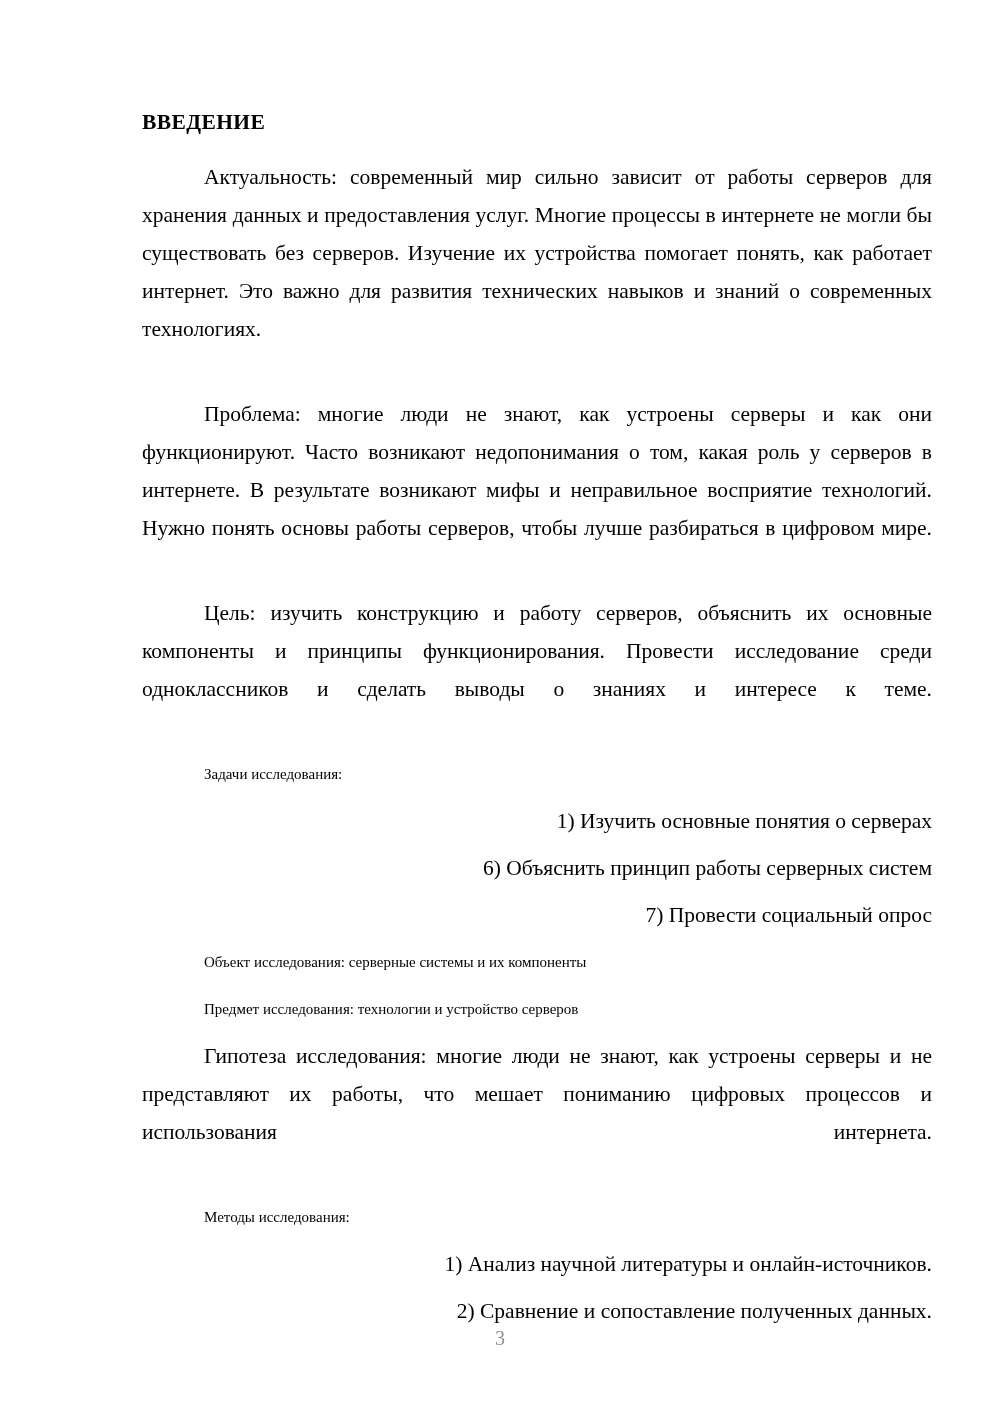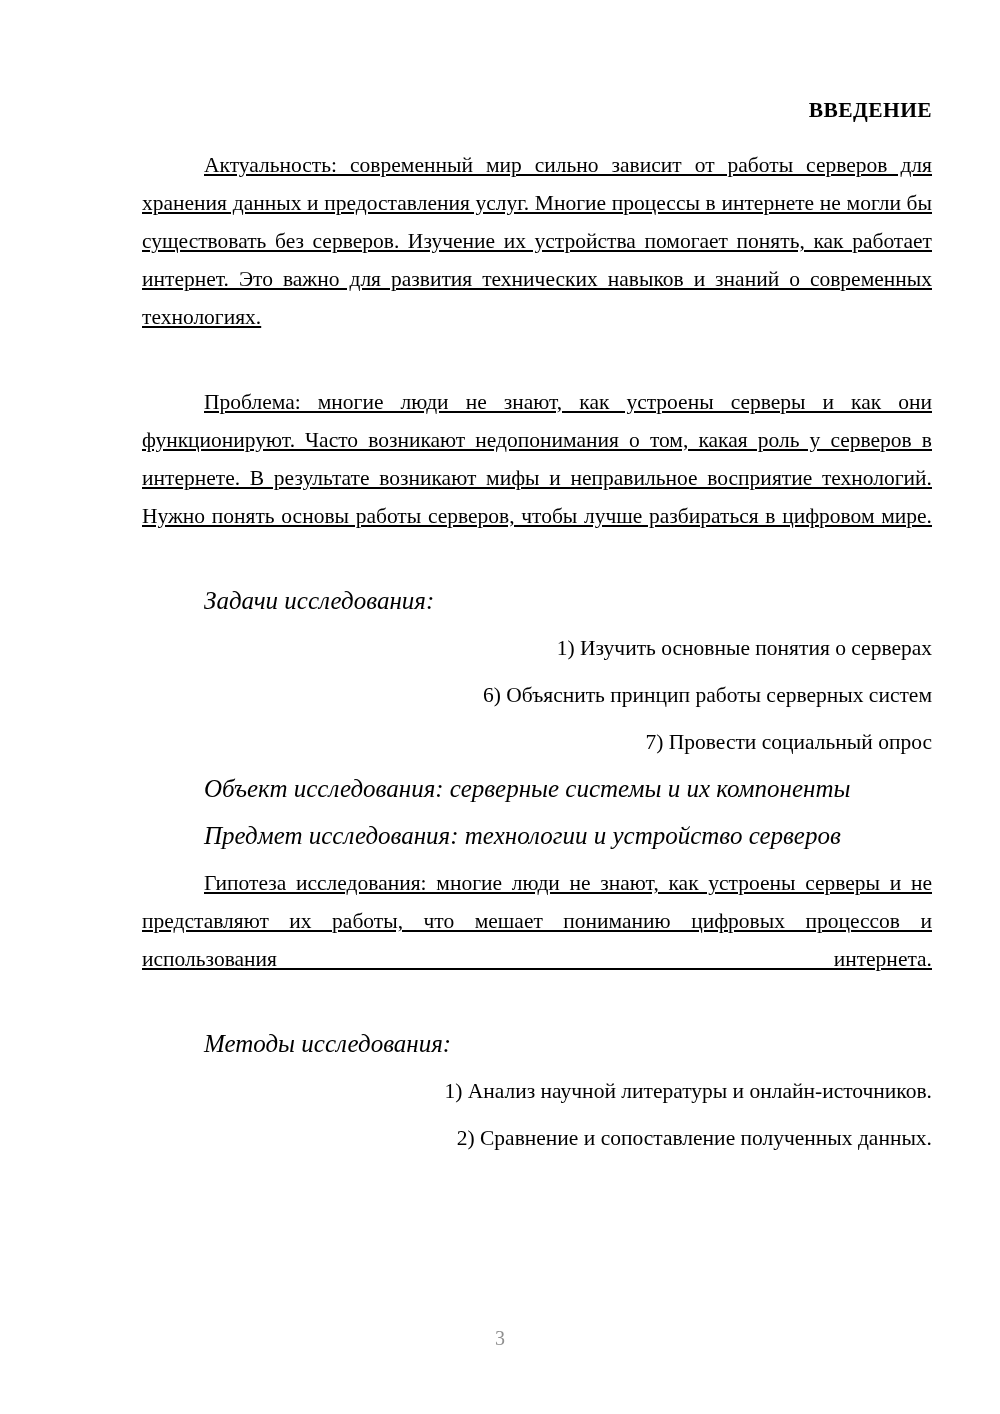--- a/index.html
+++ b/index.html
@@ -29,50 +29,48 @@
   .content {
     position: absolute;
     left: 142px;
     top: 93px;
     width: 790px;
   }
 
   .doc-title {
     font-size: 21.5px;
     font-weight: bold;
-    text-align: right;
+    text-align: left;
     letter-spacing: 0.4px;
-    margin: 4px 0 22px 0;
+    margin: 16px 0 22px 0;
     line-height: 1.25;
   }
 
   .para {
     font-size: 21.5px;
     line-height: 38px;
     text-align: justify;
     text-justify: inter-word;
     text-indent: 62px;
     margin: 0 0 9px 0;
     hyphens: none;
-    text-decoration: underline;
   }
   
   .para::after {
     content: "";
     display: inline-block;
     width: 100%;
   }
 
   .lead-line {
-    font-size: 25px;
+    font-size: 15px;
     line-height: 38px;
     text-align: left;
     text-indent: 62px;
     margin: 0 0 9px 0;
-    font-style: italic;
   }
 
   .list-item {
     font-size: 21.5px;
     line-height: 38px;
     text-align: right;
     text-indent: 36px;
     margin: 0 0 9px 0;
   }
 
@@ -93,20 +91,21 @@
 <div class="page">
 
   <div class="content">
 
     <h1 class="doc-title">ВВЕДЕНИЕ</h1>
 
     <p class="para">Актуальность: современный мир сильно зависит от работы серверов для хранения данных и предоставления услуг. Многие процессы в интернете не могли бы существовать без серверов. Изучение их устройства помогает понять, как работает интернет. Это важно для развития технических навыков и знаний о современных технологиях.</p>
 
     <p class="para">Проблема: многие люди не знают, как устроены серверы и как они функционируют. Часто возникают недопонимания о том, какая роль у серверов в интернете. В результате возникают мифы и неправильное восприятие технологий. Нужно понять основы работы серверов, чтобы лучше разбираться в цифровом мире.</p>
 
+    <p class="para">Цель: изучить конструкцию и работу серверов, объяснить их основные компоненты и принципы функционирования. Провести исследование среди одноклассников и сделать выводы о знаниях и интересе к теме.</p>
 
     <p class="lead-line">Задачи исследования:</p>
 
     <p class="list-item">1) Изучить основные понятия о серверах</p>
     <p class="list-item">6) Объяснить принцип работы серверных систем</p>
     <p class="list-item">7) Провести социальный опрос</p>
 
     <p class="lead-line">Объект исследования: серверные системы и их компоненты</p>
 
     <p class="lead-line">Предмет исследования: технологии и устройство серверов</p>

